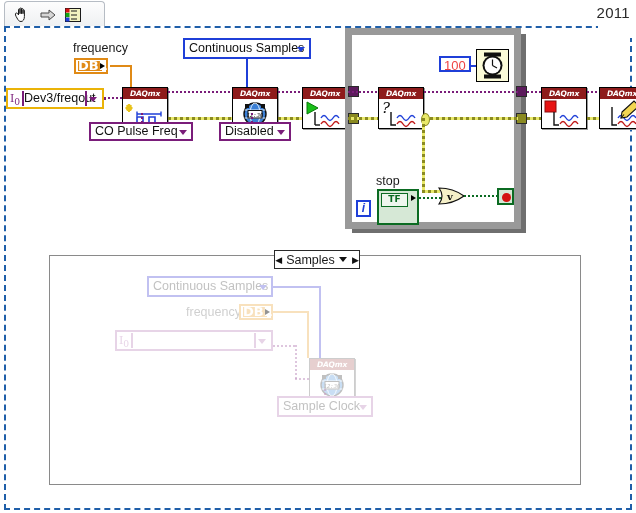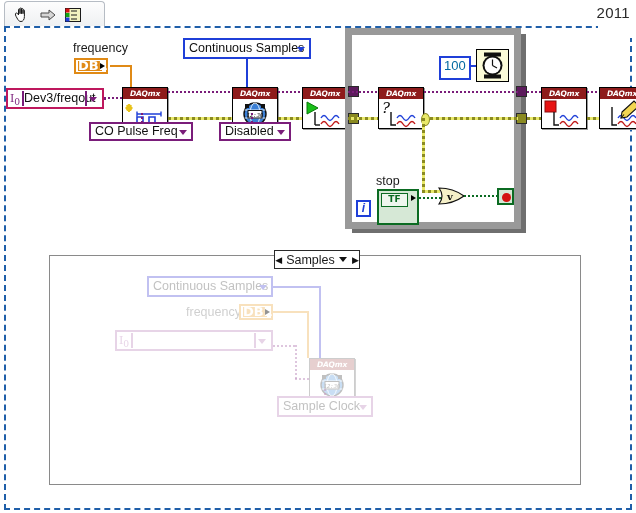--- a/index.html
+++ b/index.html
@@ -43,21 +43,21 @@
         border:2px solid #7a1d7a;background:#ffffff;color:#101010;
         font-size:12.5px;line-height:15px;padding:0 16px 0 4px;white-space:nowrap;}
   .enum .car{position:absolute;right:4px;top:6px;width:0;height:0;
         border-left:4px solid transparent;border-right:4px solid transparent;
         border-top:5px solid #7a1d7a;}
   .enum.blue{border-color:#1f3fd8;}
   .enum.blue .car{border-top-color:#1f3fd8;}
 
   
   .ioname{position:absolute;box-sizing:border-box;height:21px;
-          border:2px solid #be185d;background:#fff;color:#111;
+          border:2px solid #eab308;background:#fff;color:#111;
           font-size:12.5px;line-height:17px;padding:0 20px 0 16px;white-space:nowrap;}
   .ioname .car{position:absolute;right:5px;top:7px;width:0;height:0;
           border-left:4px solid transparent;border-right:4px solid transparent;
           border-top:5px solid #7a1d7a;}
   .ioname .sep{position:absolute;left:14px;top:1px;bottom:1px;width:2px;background:#7a1d7a;}
   .ioname .iocar{position:absolute;right:1px;top:1px;bottom:1px;width:14px;
           border-left:2px solid #7a1d7a;}
   .io-glyph{position:absolute;left:2px;top:2px;font-size:11px;color:#7a1d7a;
           font-family:"DejaVu Serif",serif;line-height:13px;}
 
@@ -77,22 +77,22 @@
        border:1px solid #0b6b22;color:#0b6b22;font-size:9px;font-weight:bold;
        text-align:center;line-height:11px;background:#eef6ee;
        font-family:"DejaVu Sans",sans-serif;}
   .boolterm .arr{position:absolute;right:1px;top:4px;width:0;height:0;
        border-top:3px solid transparent;border-bottom:3px solid transparent;
        border-left:5px solid #000;}
 
   .label{position:absolute;font-size:12.5px;color:#1a1a1a;white-space:nowrap;}
 
   
-  .numconst{position:absolute;border:2px solid #1f3fd8;background:#fff;color:#0369a1;
-       font-size:13px;line-height:16px;padding:0 3px;box-sizing:border-box;height:24px;}
+  .numconst{position:absolute;border:2px solid #1f3fd8;background:#fff;color:#ef4444;
+       font-size:13px;line-height:16px;padding:0 3px;box-sizing:border-box;height:16px;}
 
   
   .waitms{position:absolute;width:33px;height:33px;background:#fbfbd8;
        border:1px solid #000;box-sizing:border-box;}
 
   
   .loop{position:absolute;border:7px solid #999999;background:transparent;
         box-sizing:border-box;}
   .loop-shadow{position:absolute;background:#6f6f6f;}
   .iterm{position:absolute;width:15px;height:17px;border:2px solid #1f3fd8;background:#fff;

